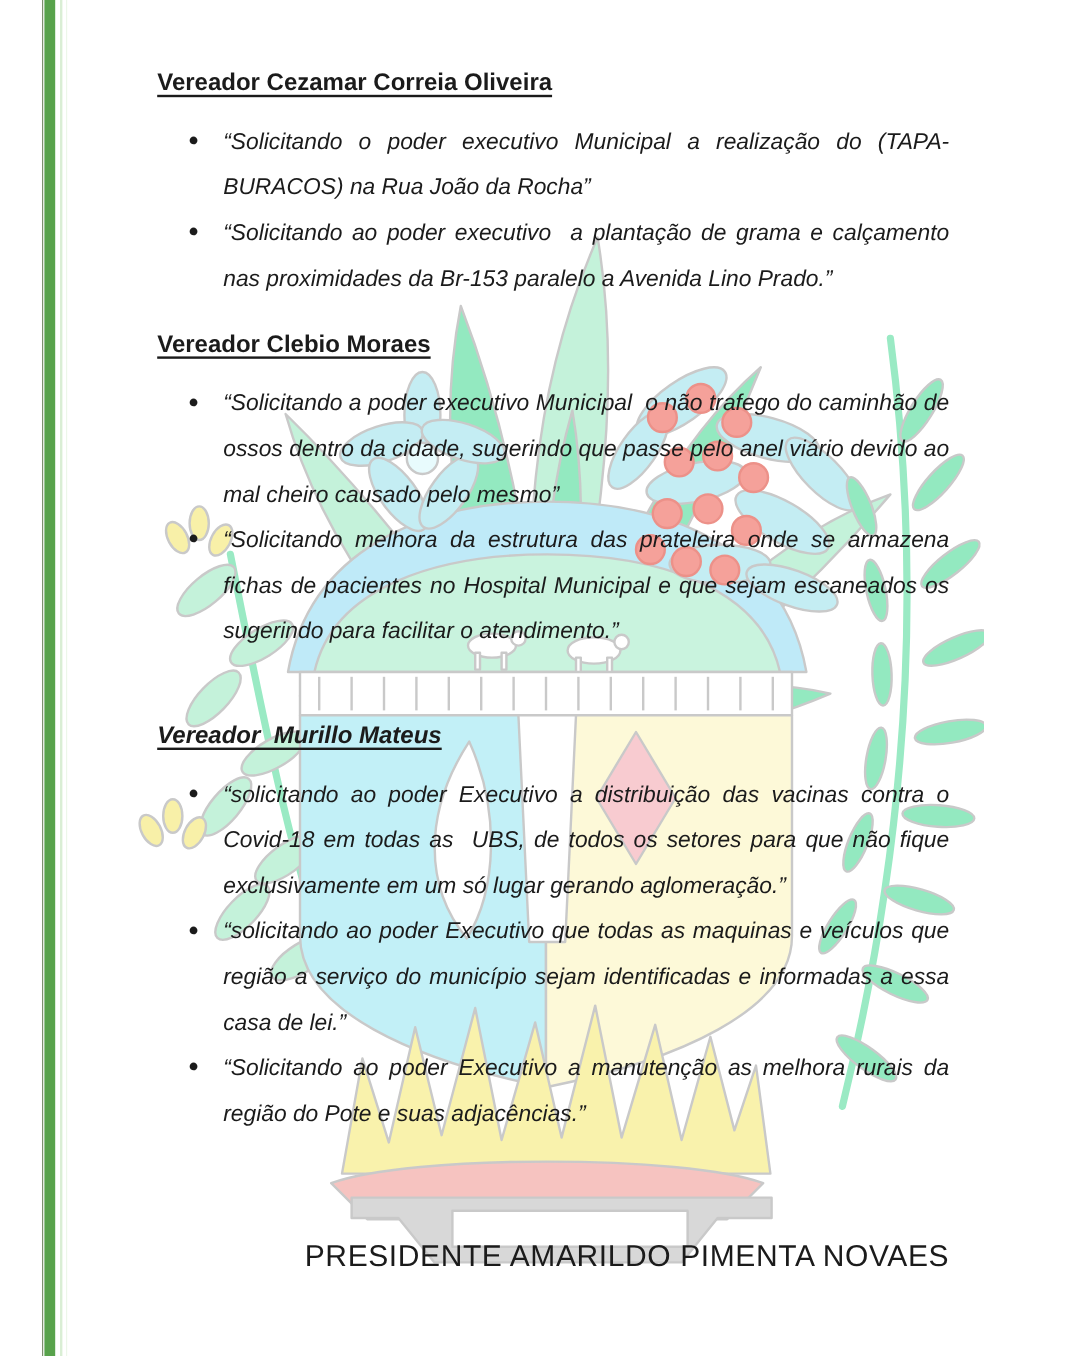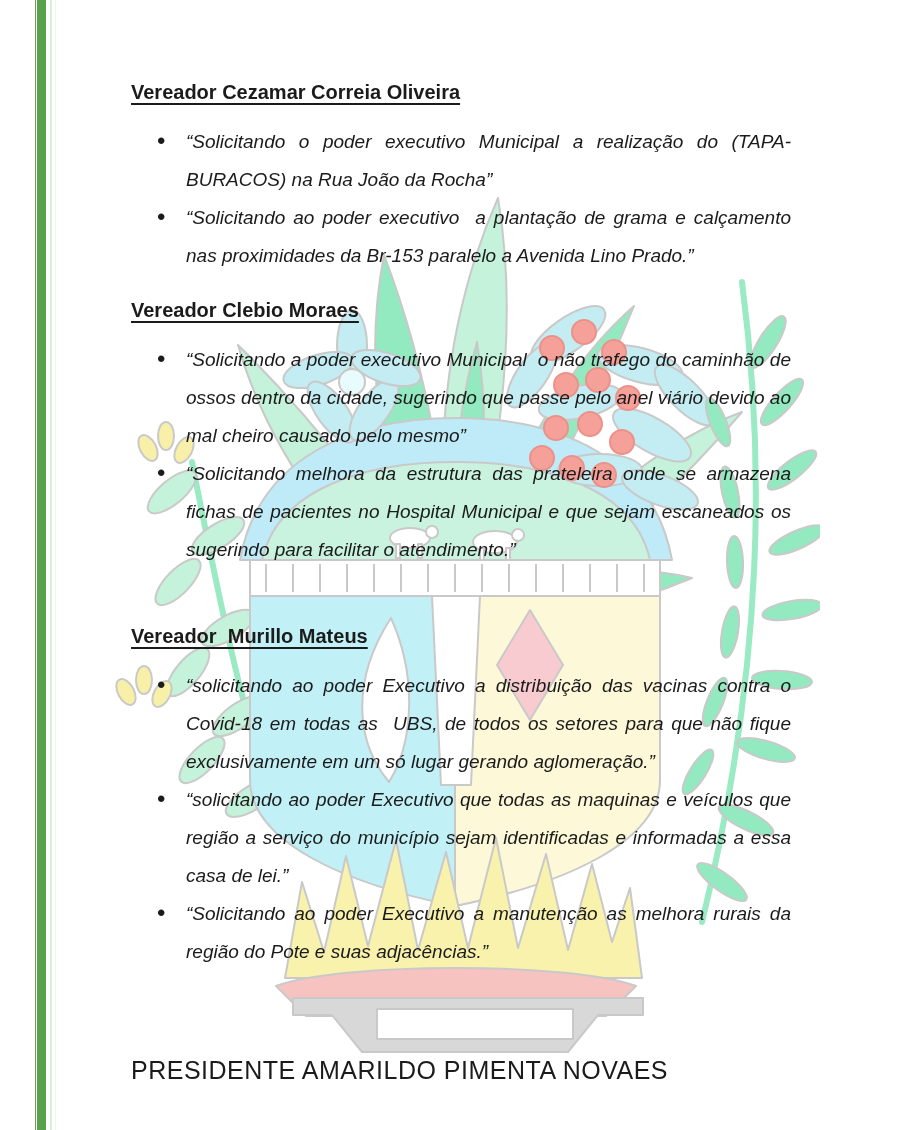--- a/index.html
+++ b/index.html
@@ -12,31 +12,31 @@
   .edge-bar{left:37px;width:9px;background:#58a24c;}
   .edge-faint{left:50px;width:2px;background:#d9eed4;}
   .edge-faint2{left:55px;width:1px;background:#edf7ea;}
   
   .wm{position:absolute;left:100px;top:140px;width:720px;height:920px;z-index:0;}
   .wm path,.wm circle,.wm ellipse,.wm rect,.wm polygon{stroke:#c9c9c9;stroke-width:2;stroke-linejoin:round;}
   .wm line{stroke:#c9c9c9;stroke-width:2;}
   .wm .stem{fill:none;stroke:#9aeac4;stroke-width:6;stroke-linecap:round;}
   .wm .berry{stroke:#ec9189;}
   
-  .content{position:relative;z-index:1;margin:0 113px 0 131px;padding-top:73px;}
+  .content{position:relative;z-index:1;margin:0 113px 0 131px;padding-top:50px;}
   h2{margin:16px 0 0 0;font-size:20px;line-height:38px;font-weight:bold;
      text-decoration:underline;text-decoration-thickness:2px;text-underline-offset:4px;
      white-space:pre-wrap;}
   h2.first{margin-top:0;}
-  h2.gap-large{margin-top:48px;}
+  h2.gap-large{margin-top:48px;font-style:italic;}
   ul{margin:12px 0 0 0;padding:0;list-style:none;}
   li{position:relative;padding-left:55px;font-size:19px;line-height:38px;}
   li .txt{display:block;text-align:justify;white-space:pre-wrap;font-style:italic;}
   li .bullet{position:absolute;left:26px;top:-1px;font-size:24px;line-height:38px;}
-  .footer{margin-top:80px;text-align:left;font-size:25px;line-height:38px;
+  .footer{margin-top:80px;text-align:right;font-size:25px;line-height:38px;
           letter-spacing:0.5px;white-space:pre-wrap;}
 </style>
 </head>
 <body>
 
 <div class="page">
 
   <div class="edge edge-thin"></div>
   <div class="edge edge-bar"></div>
   <div class="edge edge-faint"></div>

